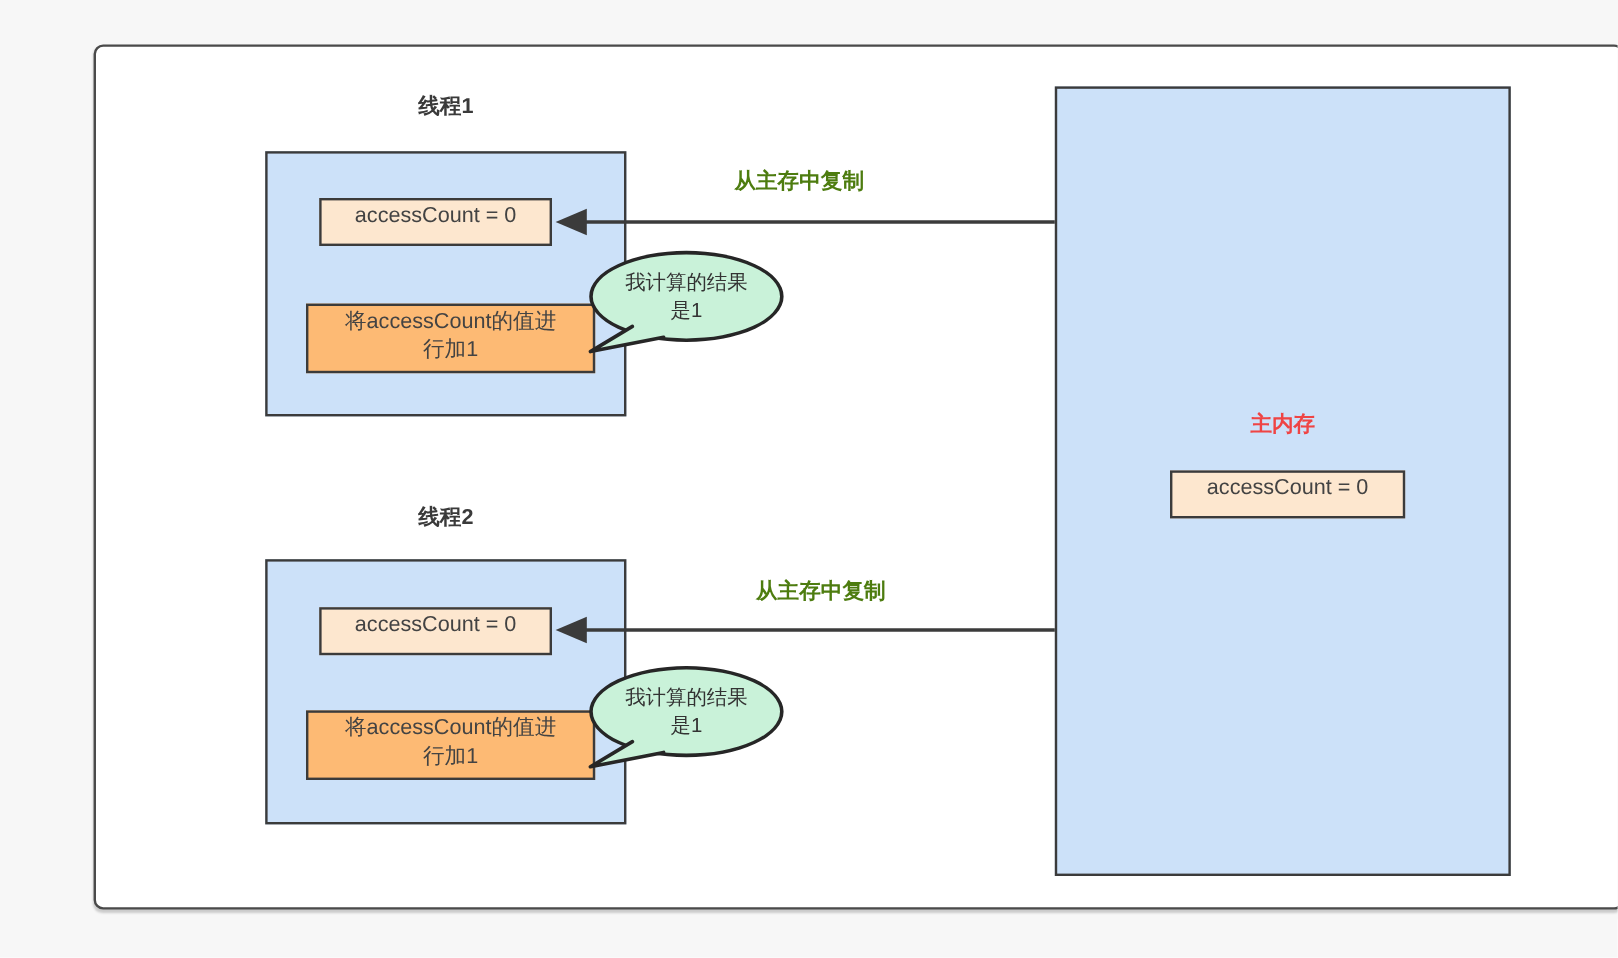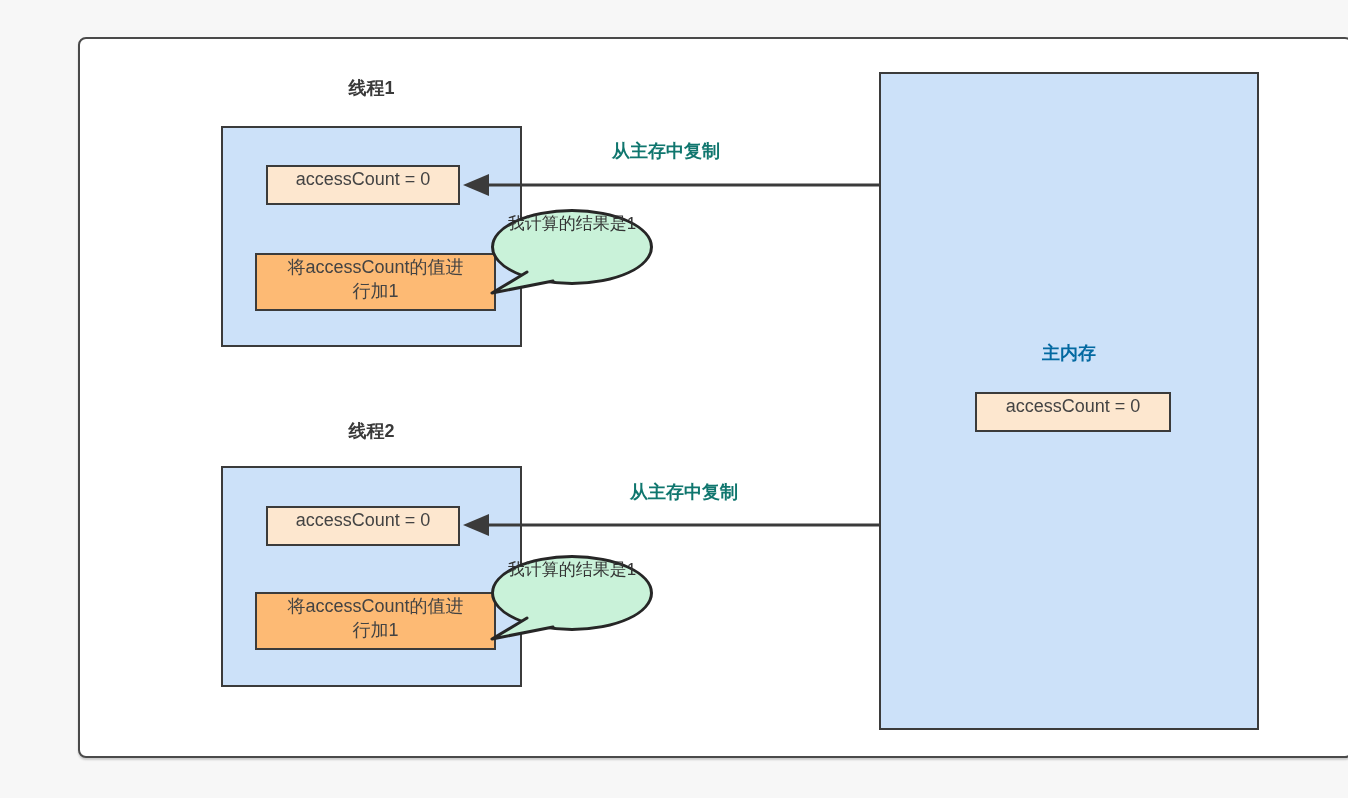--- a/index.html
+++ b/index.html
@@ -66,39 +66,39 @@
     font-weight: bold;
     color: #3a3a3a;
   }
   .mem-title {
     left: 838px;
     top: 341px;
     width: 380px;
     text-align: center;
     font-size: 18px;
     font-weight: bold;
-    color: #0369a1;
+    color: #ef4444;
   }
   .arrow-label {
     width: 250px;
     text-align: center;
     font-size: 18px;
     font-weight: bold;
-    color: #0f766e;
+    color: #4d7c0f;
   }
   .bubble {
     width: 162px;
     height: 76px;
     left: 450px;
     background: #c9f2d9;
     border: 3px solid #262626;
     border-radius: 50%;
     display: flex;
-    flex-direction: row;
-    align-items: flex-start;
+    flex-direction: column;
+    align-items: center;
     justify-content: center;
     font-size: 17px;
     color: #333333;
     line-height: 23px;
     text-align: center;
     z-index: 2;
   }
   .overlay {
     position: absolute;
     left: 0;

